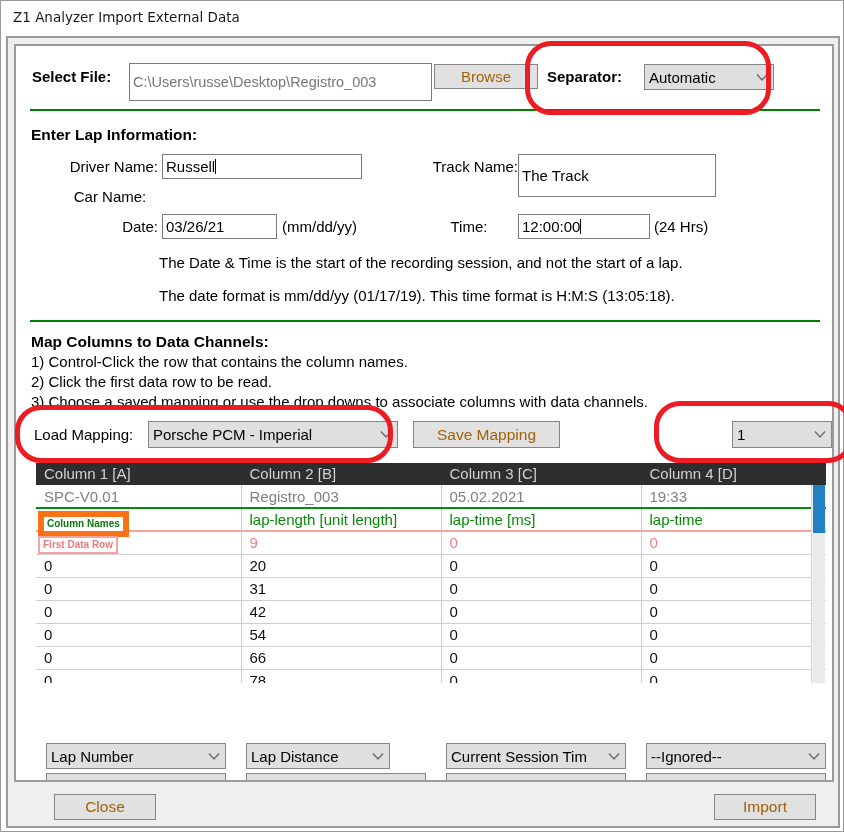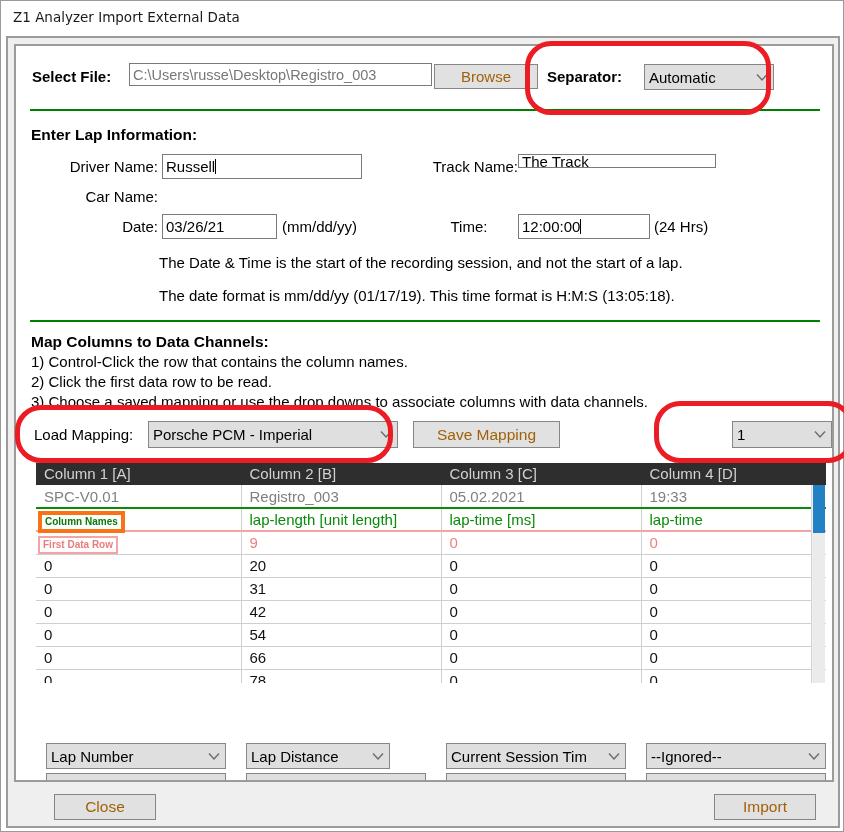--- a/index.html
+++ b/index.html
@@ -160,21 +160,21 @@
     position: absolute;
     font-size: 10px;
     font-weight: bold;
     font-family: "Liberation Sans", sans-serif;
     padding: 1px 3px 1px 3px;
     background: #ffffff;
     line-height: 12px;
     box-sizing: border-box;
     white-space: nowrap;
   }
-  .badge.green { color: #0a7a0a; border: 4px solid #f97316; }
+  .badge.green { color: #0a7a0a; border: 6px solid #f97316; }
   .badge.pink  { color: #e87b7b; border: 2px solid #f5a3a3; }
   
   .vscroll {
     position: absolute;
     width: 14px;
     background: #efefef;
     border-left: 1px solid #d4d4d4;
     box-sizing: border-box;
   }
   .vthumb { position: absolute; left: 1px; width: 12px; background: #2281c4; }
@@ -195,21 +195,21 @@
 
   <div id="titlebar">
     <span>Z1 Analyzer Import External Data</span>
   </div>
 
   <div id="dialog">
     <div id="panel">
 
       <div style="position:absolute;left:16px;top:22px;" class="lbl b">Select File:</div>
 
-      <div class="txtbox dim" style="position:absolute;left:113px;top:17px;width:303px;height:23px;font-size:14.5px;">C:\Users\russe\Desktop\Registro_003</div>
+      <div class="txtbox dim" style="position:absolute;left:113px;top:17px;width:303px;height:38px;font-size:14.5px;">C:\Users\russe\Desktop\Registro_003</div>
 
       <div class="btn" style="position:absolute;left:418px;top:18px;width:104px;height:25px;">Browse</div>
 
       <div style="position:absolute;left:531px;top:22px;" class="lbl b">Separator:</div>
 
       <div class="combo" style="position:absolute;left:628px;top:18px;width:130px;height:26px;">
         <span class="cval">Automatic</span>
         <span class="chev">
           <svg width="12" height="9" viewBox="0 0 12 9">
               <path d="M1 1.5 L6 7 L11 1.5" fill="none" stroke="#6b6b6b" stroke-width="1.4"></path>
@@ -218,23 +218,23 @@
       </div>
 
       <div class="greenrule" style="position:absolute;left:14px;top:63px;width:790px;"></div>
 
       <div style="position:absolute;left:15px;top:80px;font-size:15.5px;" class="lbl b">Enter Lap Information:</div>
 
       <div style="position:absolute;left:46px;top:112px;width:96px;text-align:right;" class="lbl">Driver Name:</div>
       <div class="txtbox caret" style="position:absolute;left:146px;top:108px;width:200px;height:25px;">Russell</div>
 
       <div style="position:absolute;left:398px;top:112px;width:104px;text-align:right;" class="lbl">Track Name:</div>
-      <div class="txtbox" style="position:absolute;left:502px;top:108px;width:198px;height:14px;">The Track</div>
-
-      <div style="position:absolute;left:46px;top:142px;width:96px;text-align:right;" class="lbl">Car Name:</div>
+      <div class="txtbox" style="position:absolute;left:502px;top:108px;width:198px;height:43px;">The Track</div>
+
+      <div style="position:absolute;left:46px;top:142px;width:96px;text-align:center;" class="lbl">Car Name:</div>
 
       <div style="position:absolute;left:46px;top:172px;width:96px;text-align:right;" class="lbl">Date:</div>
       <div class="txtbox" style="position:absolute;left:146px;top:168px;width:115px;height:25px;">03/26/21</div>
       <div style="position:absolute;left:266px;top:172px;" class="lbl">(mm/dd/yy)</div>
 
       <div style="position:absolute;left:404px;top:172px;width:98px;text-align:center;" class="lbl">Time:</div>
       <div class="txtbox caret" style="position:absolute;left:502px;top:168px;width:132px;height:25px;">12:00:00</div>
       <div style="position:absolute;left:638px;top:172px;" class="lbl">(24 Hrs)</div>
 
       <div style="position:absolute;left:143px;top:208px;" class="lbl">The Date &amp; Time is the start of the recording session, and not the start of a lap.</div>

